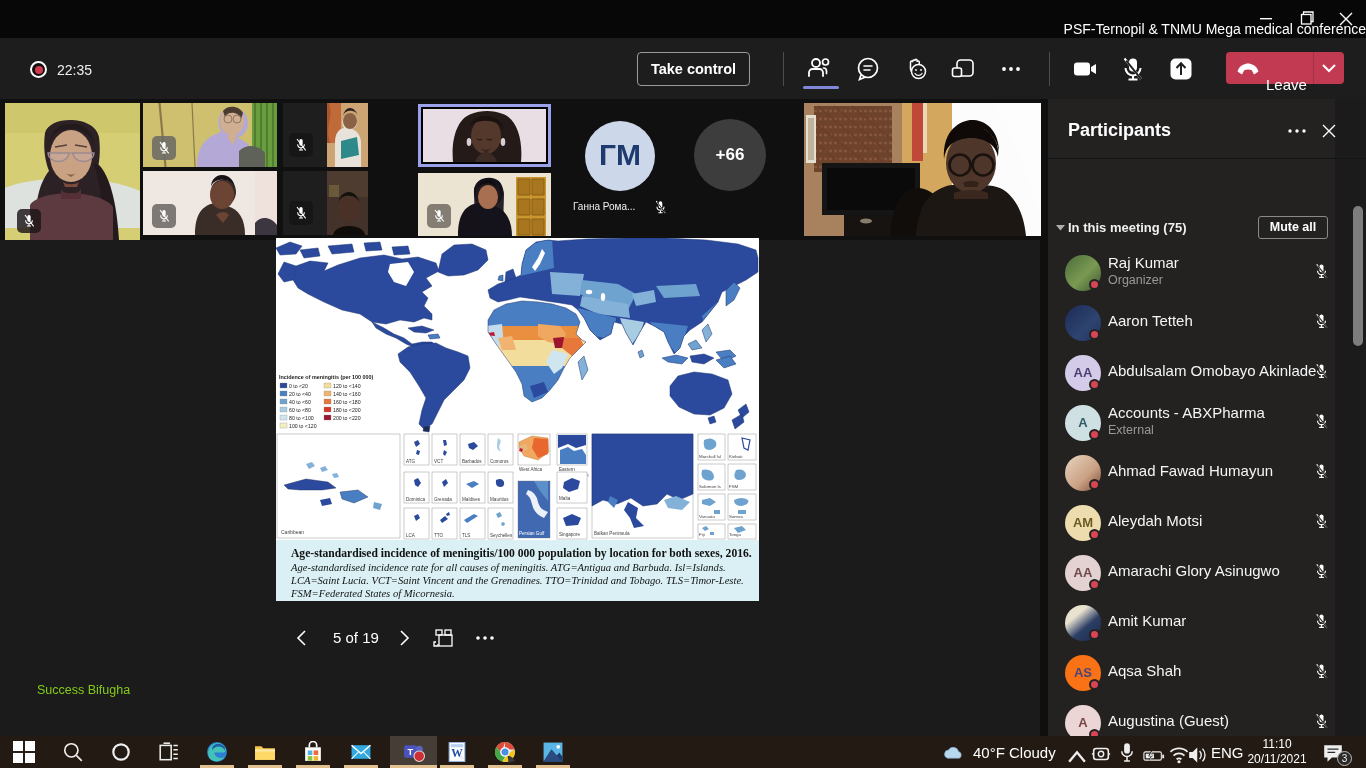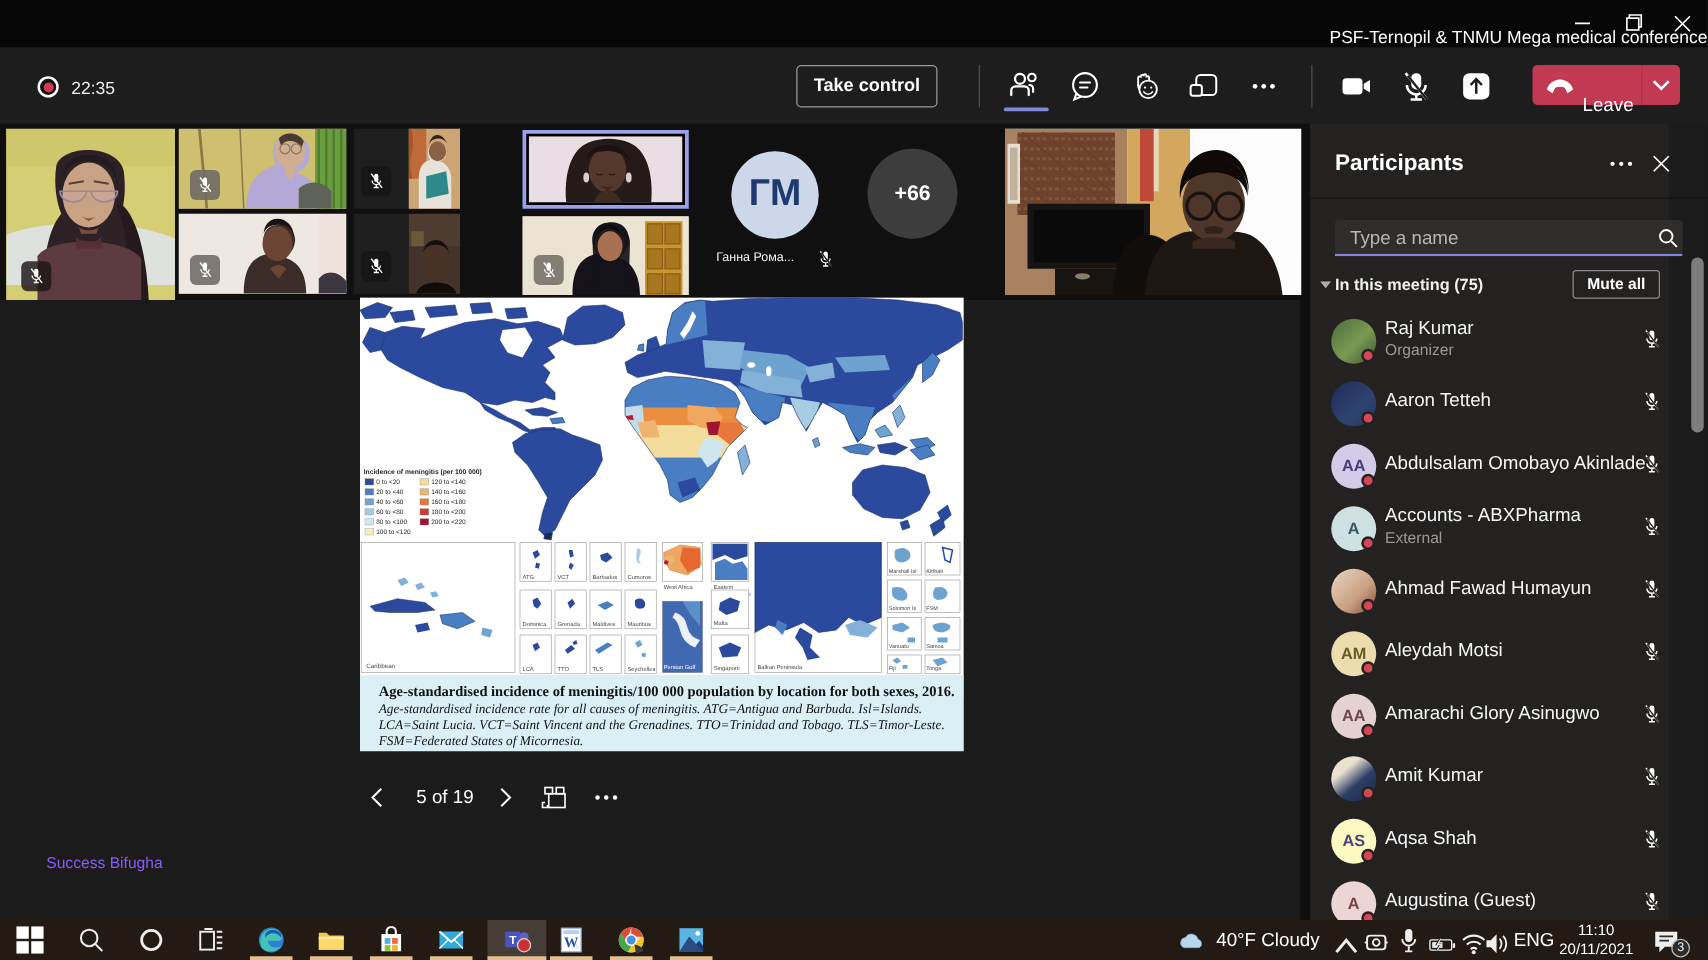--- a/index.html
+++ b/index.html
@@ -21,21 +21,21 @@
 #leavebtn { left:1226px; top:14px; width:118px; height:32px; background:#c23a52; border-radius:4px; color:#fff; }
 #leavebtn .txt { position:absolute; left:40px; top:24px; font-size:15px; font-weight:normal; }
 #leavebtn .div { position:absolute; left:87px; top:0; width:1px; height:32px; background:#a33246; }
 
 #band { left:0; top:99px; width:1040px; height:141px; background:#101010; }
 #stagelow { left:0; top:240px; width:1048px; height:496px; background:#1b1b1b; }
 .tile { position:absolute; overflow:hidden; }
 .micbadge { position:absolute; width:24px; height:24px; background:rgba(40,40,40,.75); border-radius:5px; }
 .micbadge svg { position:absolute; left:4px; top:4px; }
 
-#slide { left:288px; top:238px; width:483px; height:321px; background:#0369a1; }
+#slide { left:276px; top:238px; width:483px; height:321px; background:#fdba74; }
 
 .navtxt { color:#fff; font-size:15px; }
 
 #sidebar { left:1048px; top:99px; width:287px; height:637px; background:#232221; }
 #sb-title { left:20px; top:21px; color:#fff; font-size:18px; font-weight:bold; }
 #sb-hdiv { left:0; top:59px; width:318px; height:1px; background:#141414; }
 #searchbox { left:20px; top:77px; width:278px; height:29px; background:#2e2d2c; border-radius:3px 3px 0 0; border-bottom:2px solid #8487d9; }
 #searchbox .ph { position:absolute; left:12px; top:6px; color:#b8b5b2; font-size:15px; }
 #meetrow { left:0; top:116px; width:318px; height:24px; }
 #muteall { left:210px; top:117px; width:70px; height:23px; border:1px solid #8a8a8a; border-radius:3px; color:#fff; font-size:12.5px; font-weight:bold; text-align:center; line-height:21px; }
@@ -586,40 +586,33 @@
       <rect x="146" y="7" width="13" height="11"></rect>
       <rect x="143" y="2" width="6" height="5"></rect>
       <rect x="152" y="2" width="6" height="5"></rect>
       <path d="M143 14 h-2 v4 h4 v-2"></path>
     </g>
     <circle cx="185" cy="10" r="1.8" fill="#fff"></circle>
     <circle cx="192" cy="10" r="1.8" fill="#fff"></circle>
     <circle cx="199" cy="10" r="1.8" fill="#fff"></circle>
   </svg>
   <div class="abs navtxt" style="left:333px;top:629px">5 of 19</div>
-  <div class="abs" style="left:37px;top:683px;color:#8b5cf6;font-size:12.5px">Success Bifugha</div>
+  <div class="abs" style="left:37px;top:683px;color:#84cc16;font-size:12.5px">Success Bifugha</div>
 
   <div class="abs" id="sidebar">
     <div class="abs" id="sb-title">Participants</div>
     <svg class="abs" style="left:238px;top:25px" width="24" height="14" viewBox="0 0 24 14">
       <circle cx="4" cy="7" r="1.7" fill="#fff"></circle>
       <circle cx="11" cy="7" r="1.7" fill="#fff"></circle>
       <circle cx="18" cy="7" r="1.7" fill="#fff"></circle>
     </svg>
     <svg class="abs" style="left:272px;top:23px" width="18" height="18" viewBox="0 0 18 18">
       <path d="M3 3 L15 15 M15 3 L3 15" stroke="#fff" stroke-width="1.4"></path>
     </svg>
     <div class="abs" id="sb-hdiv"></div>
-    <div class="abs" id="searchbox">
-      <div class="ph">Type a name</div>
-      <svg style="position:absolute;left:258px;top:6px" width="17" height="17" viewBox="0 0 17 17">
-        <circle cx="7" cy="7" r="5" fill="none" stroke="#fff" stroke-width="1.5"></circle>
-        <path d="M11 11 L15.5 15.5" stroke="#fff" stroke-width="1.5"></path>
-      </svg>
-    </div>
     <div class="abs" id="meetrow">
       <svg style="position:absolute;left:8px;top:10px" width="9" height="6" viewBox="0 0 9 6">
         <path d="M0 0 h9 L4.5 5.5 z" fill="#b0ada9"></path>
       </svg>
       <div style="position:absolute;left:20px;top:5px;color:#f0f0f0;font-size:13px;font-weight:600">In this meeting (75)</div>
     </div>
     <div class="abs" id="muteall">Mute all</div>
     <div id="plist">
 
       <div class="prow" style="top:149px">
@@ -714,21 +707,21 @@
         <div class="pname" style="top:14px">Amit Kumar</div>
         <svg class="pmic" width="19" height="19" viewBox="0 0 24 24">
           <rect x="9.5" y="3" width="5" height="10" rx="2.5" fill="#fff"></rect>
           <path d="M7 11 a5 5 0 0 0 10 0" fill="none" stroke="#fff" stroke-width="1.5"></path>
           <path d="M12 16.5 v3 M9 19.5 h6" stroke="#fff" stroke-width="1.5"></path>
           <path d="M6 3 L19 20" stroke="#fff" stroke-width="1.5"></path>
           <path d="M7.2 4.4 L20.2 21.4" stroke="#232221" stroke-width="1.4"></path>
         </svg>
       </div>
       <div class="prow" style="top:549px">
-        <div class="pav" style="background:#fef9c3;color:#4a4478">AS</div>
+        <div class="pav" style="background:#f97316;color:#4a4478">AS</div>
         <div class="pdot"></div>
         <div class="pname" style="top:14px">Aqsa Shah</div>
         <svg class="pmic" width="19" height="19" viewBox="0 0 24 24">
           <rect x="9.5" y="3" width="5" height="10" rx="2.5" fill="#fff"></rect>
           <path d="M7 11 a5 5 0 0 0 10 0" fill="none" stroke="#fff" stroke-width="1.5"></path>
           <path d="M12 16.5 v3 M9 19.5 h6" stroke="#fff" stroke-width="1.5"></path>
           <path d="M6 3 L19 20" stroke="#fff" stroke-width="1.5"></path>
           <path d="M7.2 4.4 L20.2 21.4" stroke="#232221" stroke-width="1.4"></path>
         </svg>
       </div>

